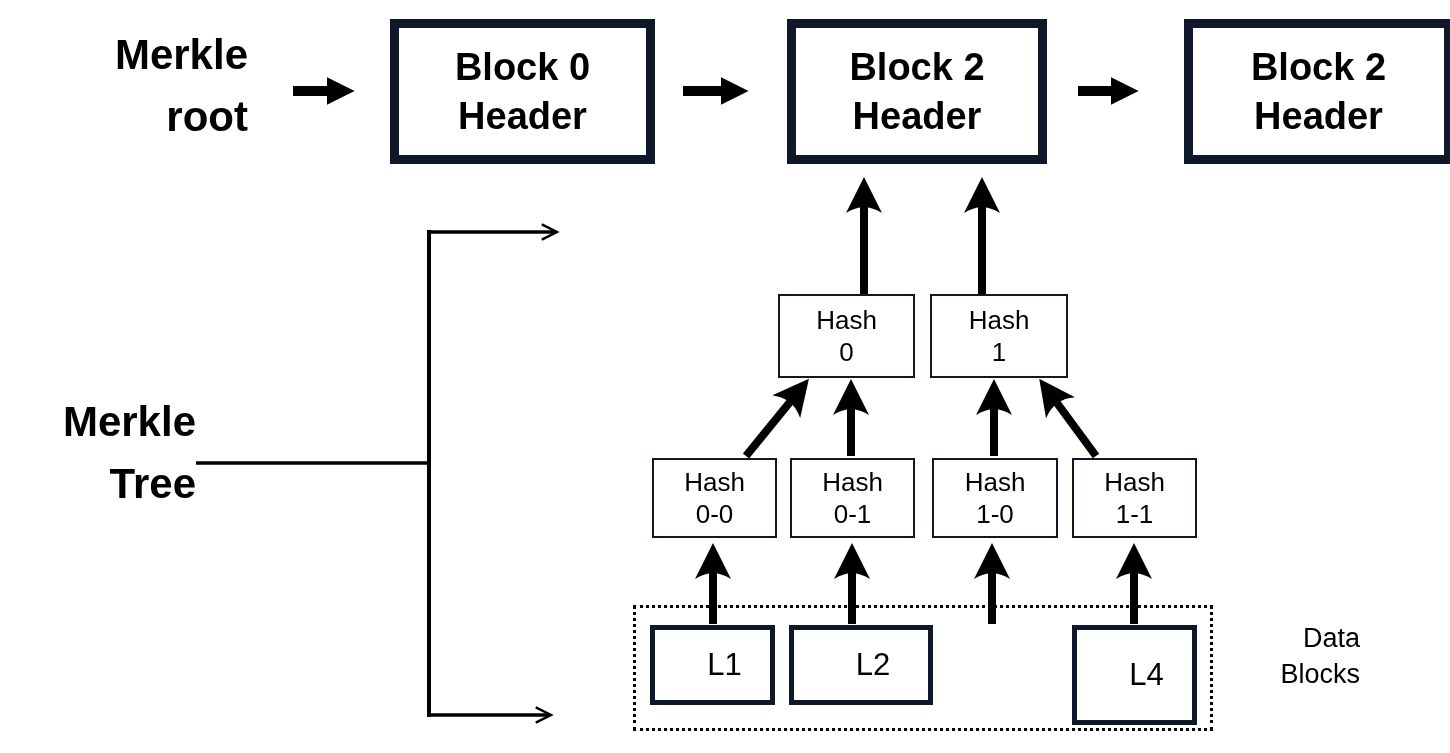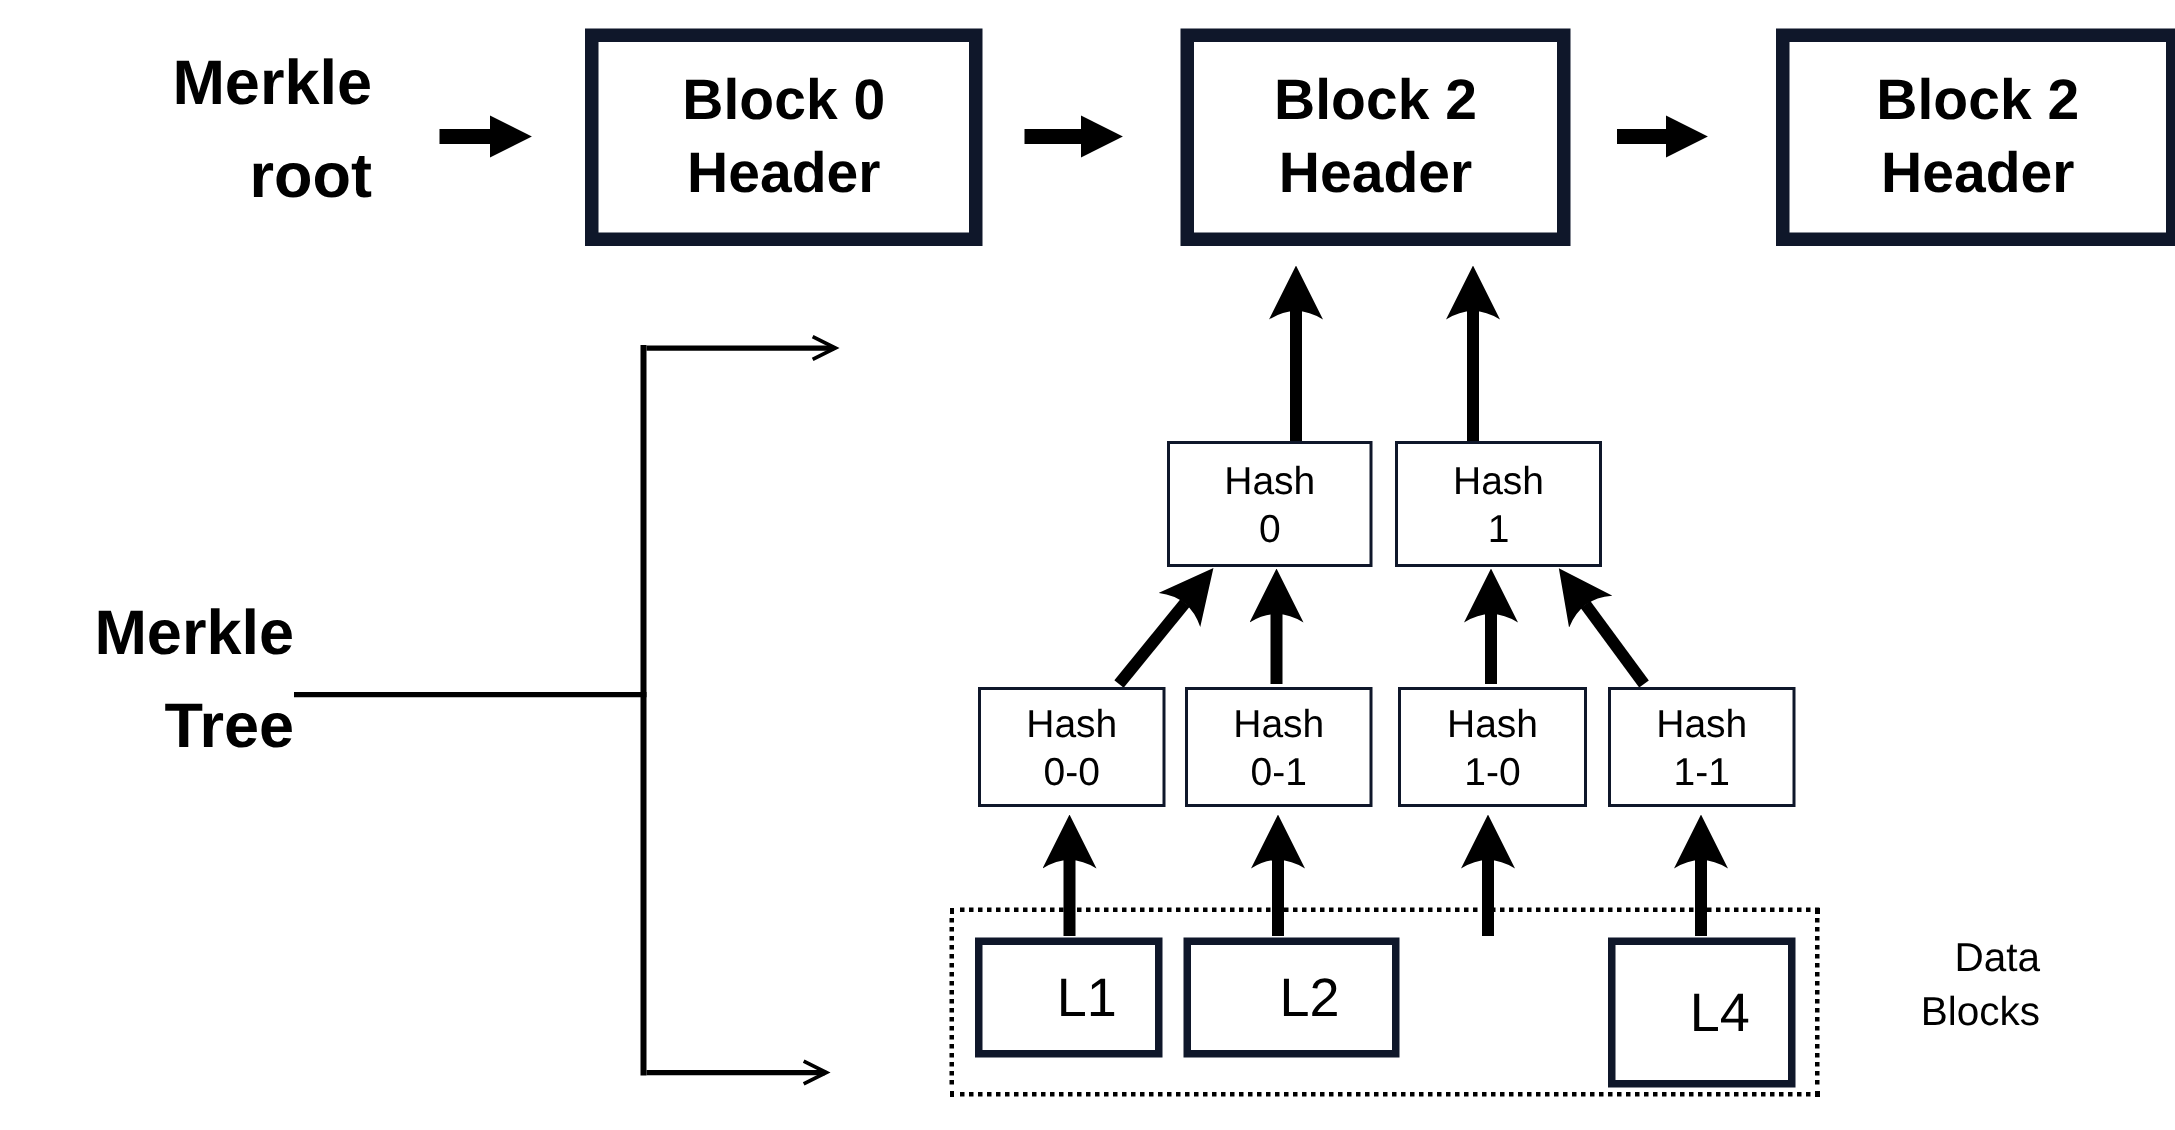--- a/index.html
+++ b/index.html
@@ -35,21 +35,21 @@
   .block2{left:1184px;top:19px;width:269px;height:145px;}
   
   .hash-node{font-size:26px;line-height:1.25;text-align:center;}
   .hash0 {left:778px; top:294px;width:137px;height:84px;}
   .hash1 {left:930px; top:294px;width:138px;height:84px;}
   .hash00{left:652px; top:458px;width:125px;height:80px;}
   .hash01{left:790px; top:458px;width:125px;height:80px;}
   .hash10{left:932px; top:458px;width:126px;height:80px;}
   .hash11{left:1072px;top:458px;width:125px;height:80px;}
   
-  .leaf-node{border-width:5px;font-size:36px;padding-left:24px;}
+  .leaf-node{border-width:5px;font-size:31px;padding-left:24px;}
   .l1{left:650px; top:625px;width:125px;height:80px;}
   .l2{left:789px; top:625px;width:144px;height:80px;}
   .l3{left:929px; top:625px;width:126px;height:80px;}
   .l4{left:1072px;top:625px;width:125px;height:100px;}
   
   .dotted-rect{
     position:absolute;
     left:633px;top:605px;width:580px;height:126px;
     box-sizing:border-box;
     border:3px dotted #000;

